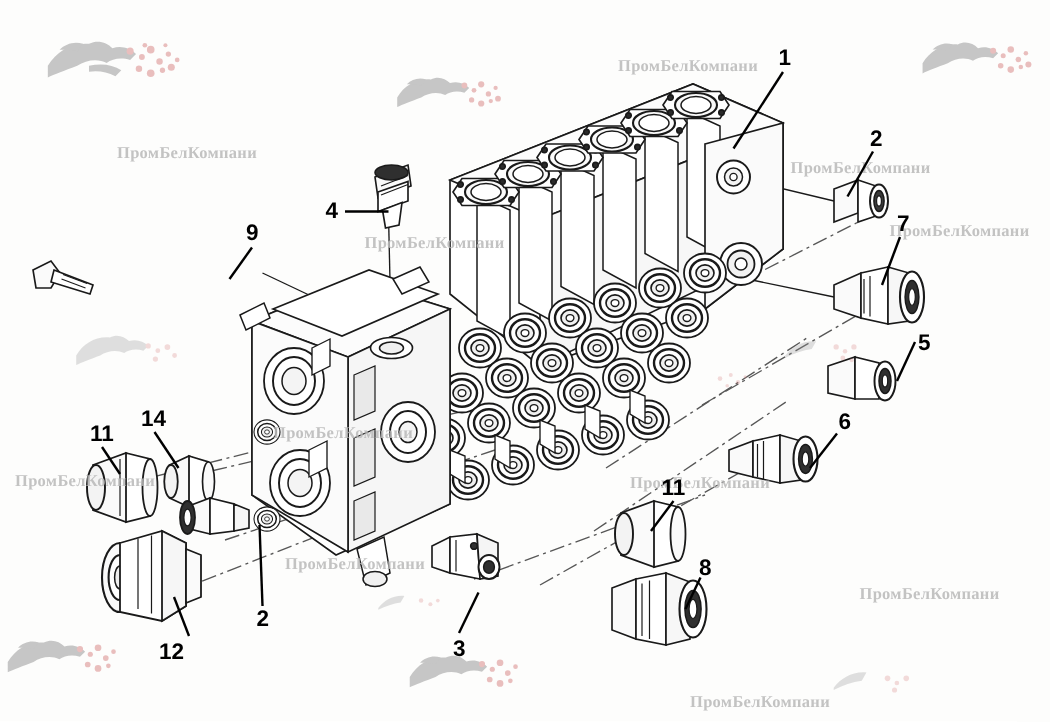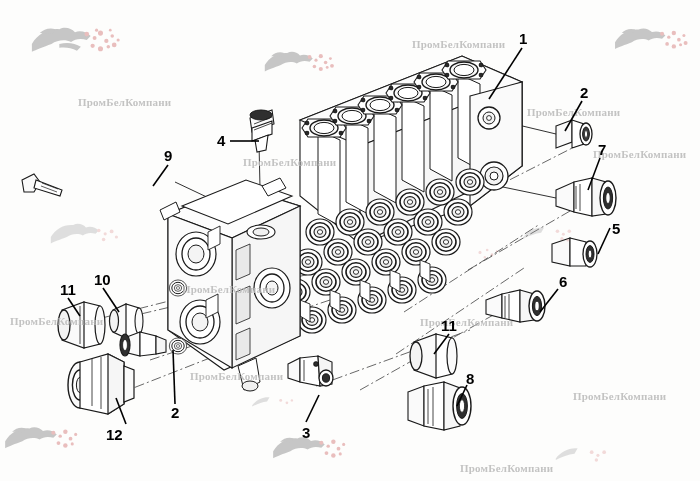--- a/index.html
+++ b/index.html
@@ -496,19 +496,19 @@
     <span class="callout" style="left:519px;top:31px">1</span>
     <span class="callout" style="left:580px;top:85px">2</span>
     <span class="callout" style="left:598px;top:142px">7</span>
     <span class="callout" style="left:612px;top:221px">5</span>
     <span class="callout" style="left:559px;top:274px">6</span>
     <span class="callout" style="left:441px;top:318px">11</span>
     <span class="callout" style="left:466px;top:371px">8</span>
     <span class="callout" style="left:217px;top:133px">4</span>
     <span class="callout" style="left:164px;top:148px">9</span>
     <span class="callout" style="left:60px;top:282px">11</span>
-    <span class="callout" style="left:94px;top:272px">10</span>
+    <span class="callout" style="left:94px;top:272px">14</span>
     <span class="callout" style="left:106px;top:427px">12</span>
     <span class="callout" style="left:171px;top:405px">2</span>
     <span class="callout" style="left:302px;top:425px">3</span>
   </div>
 
 </div>
 
 </body></html>

